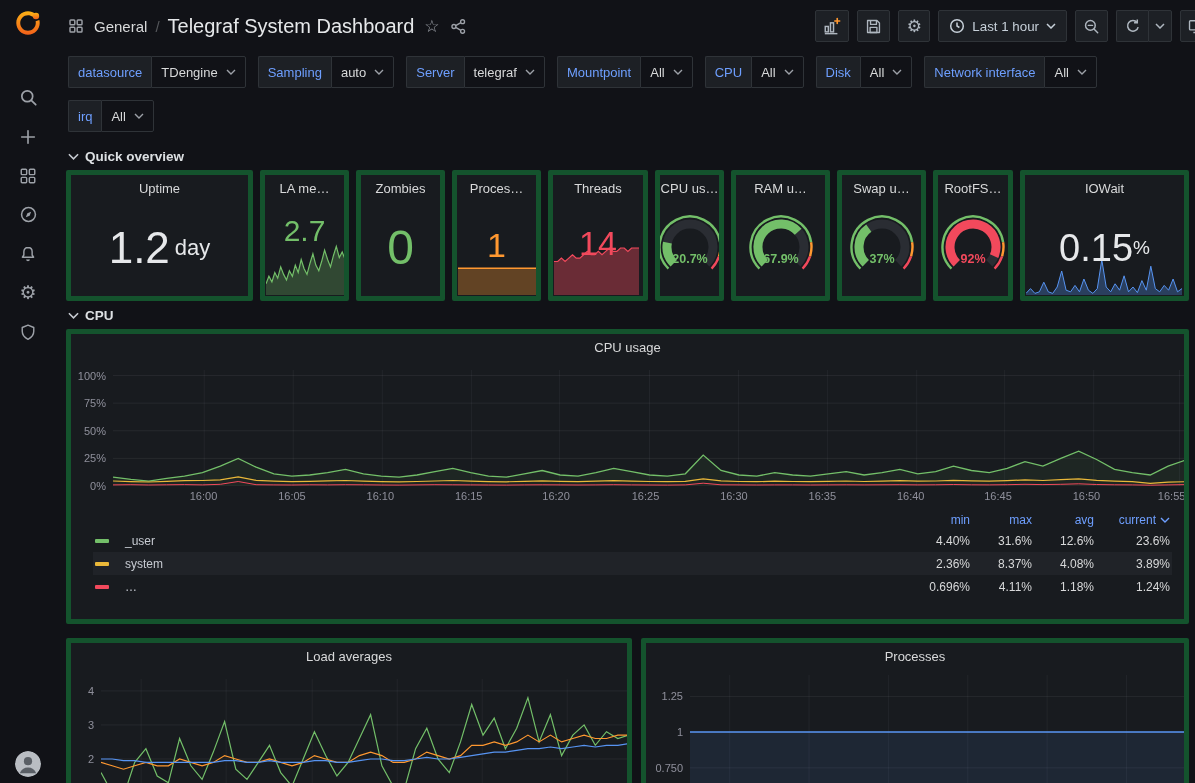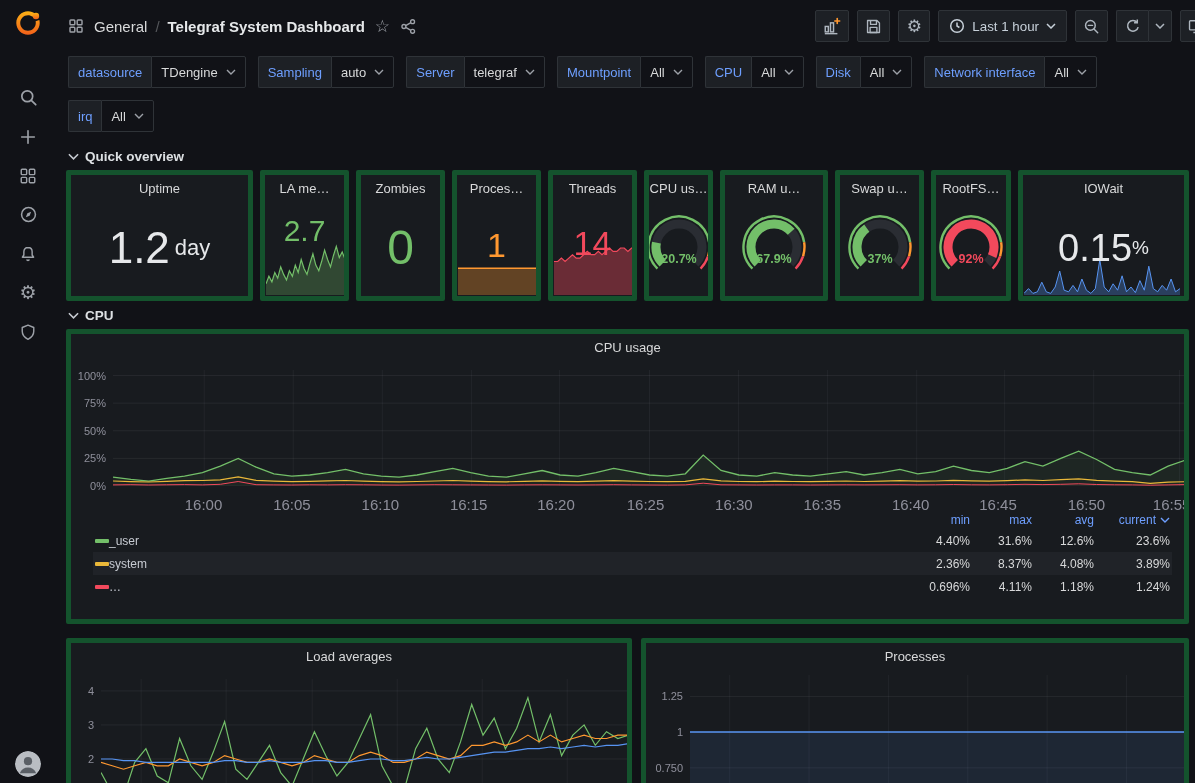--- a/index.html
+++ b/index.html
@@ -15,21 +15,21 @@
 .sidebar-bottom{margin-top:auto}
 .avatar{width:26px;height:26px;border-radius:50%;overflow:hidden;cursor:pointer}
 
 .main{flex:1;min-width:0;display:flex;fl;flex-direction:column}
 .topnav{height:52px;flex:none;display:flex;align-items:center;gap:10px;padding:0 12px}
 .hicon{color:#9da1a8;display:flex;align-items:center;cursor:pointer}
 .star-glyph{font-size:17px;line-height:1}
 .breadcrumb{display:flex;align-items:center;gap:8px}
 .crumb{color:#d8d9da;font-size:15px;cursor:pointer}
 .sep{color:#56585c;font-size:15px}
-.crumb-title{color:#e6e8ea;font-size:15px;font-weight:700}
+.crumb-title{color:#e6e8ea;font-size:20px;font-weight:400}
 .nav-right{margin-left:auto;display:flex;align-items:center;gap:8px;margin-right:-30px}
 .toolbtn{height:32px;min-width:32px;padding:0 7px;display:inline-flex;align-items:center;justify-content:center;gap:7px;background:#1d2025;border:1px solid #2f3338;border-radius:2px;color:#aeb6bf}
 .timepicker{padding:0 10px;color:#c7d0d9;font-weight:500;white-space:nowrap}
 .btn-group{display:inline-flex}
 .btn-group .toolbtn:first-child{border-right:none;border-radius:2px 0 0 2px}
 .btn-group .toolbtn:last-child{border-radius:0 2px 2px 0;min-width:24px;padding:0 4px}
 
 .vars{display:flex;flex-wrap:wrap;gap:12px;padding:4px 12px 10px;align-items:center}
 .var{display:flex;height:32px;align-items:stretch}
 .var-label{display:flex;align-items:center;padding:0 9px;background:#1d2025;border:1px solid #2f3338;border-right:none;color:#6e9fff;font-weight:500;border-radius:2px 0 0 2px;white-space:nowrap}
@@ -65,30 +65,30 @@
 .spark-io{height:40px}
 .gauge-body{position:absolute;left:1px;right:1px;top:24px;bottom:0;display:flex;align-items:center;justify-content:center}
 
 .chart-area{display:flex;padding:10px 6px 0 4px}
 .yaxis{position:relative;flex:none}
 .yaxis span{position:absolute;right:7px;transform:translateY(-50%);font-size:11px;color:rgba(204,204,220,0.65);white-space:nowrap}
 .plotcol{flex:1;min-width:0}
 .plot{position:relative;width:100%}
 .plot svg{display:block}
 .xaxis{position:relative;height:20px}
-.xaxis span{position:absolute;top:10px;transform:translateX(-50%);font-size:15px;color:rgba(204,204,220,0.65);white-space:nowrap}
+.xaxis span{position:absolute;top:4px;transform:translateX(-50%);font-size:11px;color:rgba(204,204,220,0.65);white-space:nowrap}
 .cpu-panel{margin:0 6px 0 10px;height:295px;flex:none}
 .cpu-plot,.cpu-yaxis{height:116px}
 .cpu-yaxis{width:38px}
 .cpu-panel .xaxis{height:18px}
 
 .legend{padding:6px 12px 0 22px}
 .lrow{display:flex;align-items:center;height:23px;font-size:12px;padding:0 2px}
 .lhead{height:19px}
-.lname{flex:1;display:flex;align-items:center;gap:0;color:#c7cbd2}
+.lname{flex:1;display:flex;align-items:center;gap:16px;color:#c7cbd2}
 .dash{width:14px;height:4px;border-radius:1px;flex:none;display:inline-block}
 .lcol{width:62px;text-align:right;color:#d8d9da;flex:none}
 .lcol.cur{width:76px}
 .lhead .lcol{color:#6e9fff;cursor:pointer;display:inline-flex;justify-content:flex-end;align-items:center;gap:4px}
 .legend .lrow:nth-child(3){background:rgba(204,204,220,0.05)}
 
 .bottom-row{display:flex;gap:9px;margin:14px 6px 0 10px;flex:none}
 .load-panel{width:566px;height:240px;flex:none}
 .proc-panel{flex:1;height:240px}
 .load-plot,.load-yaxis{height:148px}
@@ -370,21 +370,21 @@
         <div class="ptitle">Proces…</div>
         <div class="stat-body proc-body">
             <span class="stat-value v-orange">1</span>
           </div>
         <div class="spark spark-proc"><svg width="85" height="30">
               <polygon points="0,30 0.0,3.2 85.0,3.2 85,30" fill="#ff9830" fill-opacity="0.32"></polygon>
               <polyline points="0.0,3.2 85.0,3.2" fill="none" stroke="#ff9830" stroke-width="1.4"></polyline>
             </svg></div>
       </div>
 
-      <div class="panel stat" style="width:89px">
+      <div class="panel stat" style="width:100px">
         <div class="ptitle">Threads</div>
         <div class="stat-body threads-body">
             <span class="stat-value v-red">14</span>
           </div>
         <div class="spark spark-threads"><svg width="85" height="52">
               <polygon points="0,52 0.0,18.5 3.7,18.5 7.4,15.1 11.1,18.5 14.8,15.1 18.5,11.7 22.2,15.1 25.9,15.1 29.6,11.7 33.3,8.4 37.0,11.7 40.7,11.7 44.3,8.4 48.0,11.7 51.7,8.4 55.4,5.0 59.1,8.4 62.8,8.4 66.5,5.0 70.2,5.0 73.9,8.4 77.6,5.0 81.3,5.0 85.0,5.0 85,52" fill="#f2495c" fill-opacity="0.38"></polygon>
               <polyline points="0.0,18.5 3.7,18.5 7.4,15.1 11.1,18.5 14.8,15.1 18.5,11.7 22.2,15.1 25.9,15.1 29.6,11.7 33.3,8.4 37.0,11.7 40.7,11.7 44.3,8.4 48.0,11.7 51.7,8.4 55.4,5.0 59.1,8.4 62.8,8.4 66.5,5.0 70.2,5.0 73.9,8.4 77.6,5.0 81.3,5.0 85.0,5.0" fill="none" stroke="#f2495c" stroke-width="1.2"></polyline>
             </svg></div>
       </div>
 
@@ -395,21 +395,21 @@
                 <path d="M26.74 55.26 A23 23 0 1 1 59.26 55.26" stroke="#2a2d33" stroke-width="9" fill="none"></path>
                 <path d="M26.74 55.26 A23 23 0 0 1 20.41 34.65" stroke="#73bf69" stroke-width="9" fill="none"></path>
                 <path d="M21.43 60.57 A30.5 30.5 0 1 1 73.12 34.23" stroke="#73bf69" stroke-width="2.4" fill="none"></path>
                 <path d="M73.12 34.23 A30.5 30.5 0 0 1 72.01 48.43" stroke="#ff9830" stroke-width="2.4" fill="none"></path>
                 <path d="M72.01 48.43 A30.5 30.5 0 0 1 64.57 60.57" stroke="#f2495c" stroke-width="2.4" fill="none"></path>
                 <text x="43" y="55" text-anchor="middle" fill="#73bf69" font-size="12.5" font-weight="700">20.7%</text>
               </svg></div>
           </div>
       </div>
 
-      <div class="panel stat" style="width:108px">
+      <div class="panel stat" style="width:99px">
         <div class="ptitle">RAM u…</div>
         <div class="gauge-body">
             <div class="gauge"><svg width="86" height="76">
                 <path d="M26.74 55.26 A23 23 0 1 1 59.26 55.26" stroke="#2a2d33" stroke-width="9" fill="none"></path>
                 <path d="M26.74 55.26 A23 23 0 1 1 60.18 23.71" stroke="#73bf69" stroke-width="9" fill="none"></path>
                 <path d="M21.43 60.57 A30.5 30.5 0 1 1 73.12 34.23" stroke="#73bf69" stroke-width="2.4" fill="none"></path>
                 <path d="M73.12 34.23 A30.5 30.5 0 0 1 72.01 48.43" stroke="#ff9830" stroke-width="2.4" fill="none"></path>
                 <path d="M72.01 48.43 A30.5 30.5 0 0 1 64.57 60.57" stroke="#f2495c" stroke-width="2.4" fill="none"></path>
                 <text x="43" y="55" text-anchor="middle" fill="#73bf69" font-size="12.5" font-weight="700">67.9%</text>
               </svg></div>

